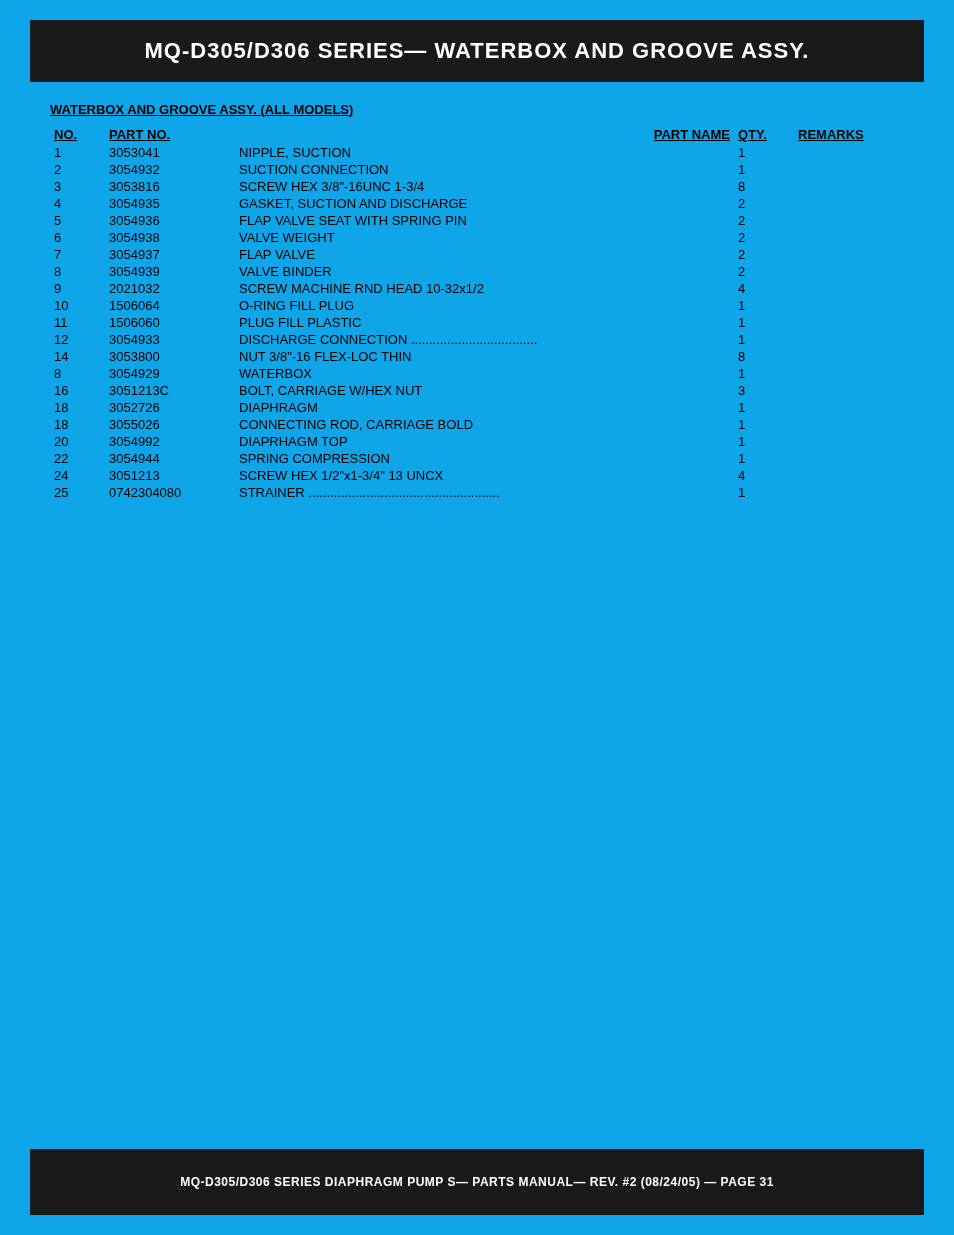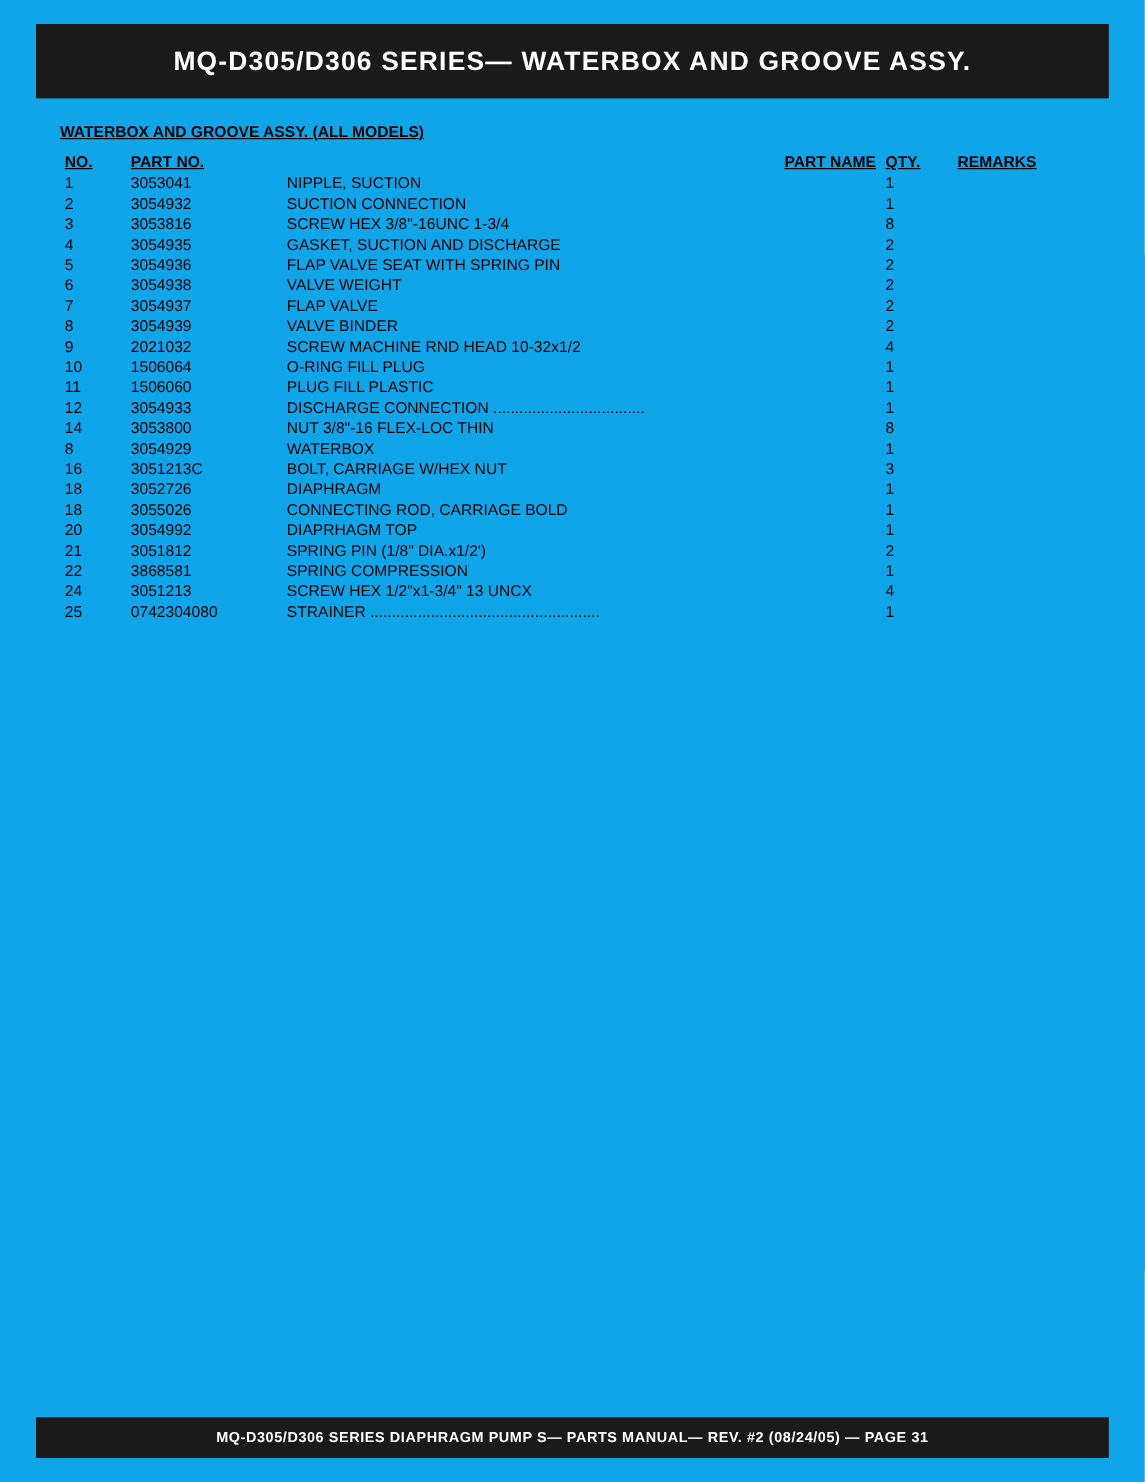--- a/index.html
+++ b/index.html
@@ -62,21 +62,21 @@
     }
     tbody tr td {
       font-size: 13px;
       padding: 1px 4px;
       vertical-align: top;
     }
     .footer {
       background: #1a1a1a;
       color: #fff;
       text-align: center;
-      padding: 10px 20px;
+      padding: 26px 20px;
       font-size: 12px;
       font-weight: bold;
       margin: 20px 30px 20px 30px;
       letter-spacing: 0.5px;
     }
   </style>
 </head>
 <body>
 
 <div class="page">
@@ -220,29 +220,22 @@
             <td></td>
           </tr>
           <tr>
             <td>20</td>
             <td>3054992</td>
             <td>DIAPRHAGM TOP</td>
             <td>1</td>
             <td></td>
           </tr>
           <tr>
-            <td>21</td>
-            <td>3051812</td>
-            <td>SPRING PIN (1/8" DIA.x1/2')</td>
-            <td>2</td>
-            <td></td>
-          </tr>
-          <tr>
             <td>22</td>
-            <td>3868581</td>
+            <td>3054944</td>
             <td>SPRING COMPRESSION</td>
             <td>1</td>
             <td></td>
           </tr>
           <tr>
             <td>24</td>
             <td>3051213</td>
             <td>SCREW HEX 1/2"x1-3/4" 13 UNCX</td>
             <td>4</td>
             <td></td>

